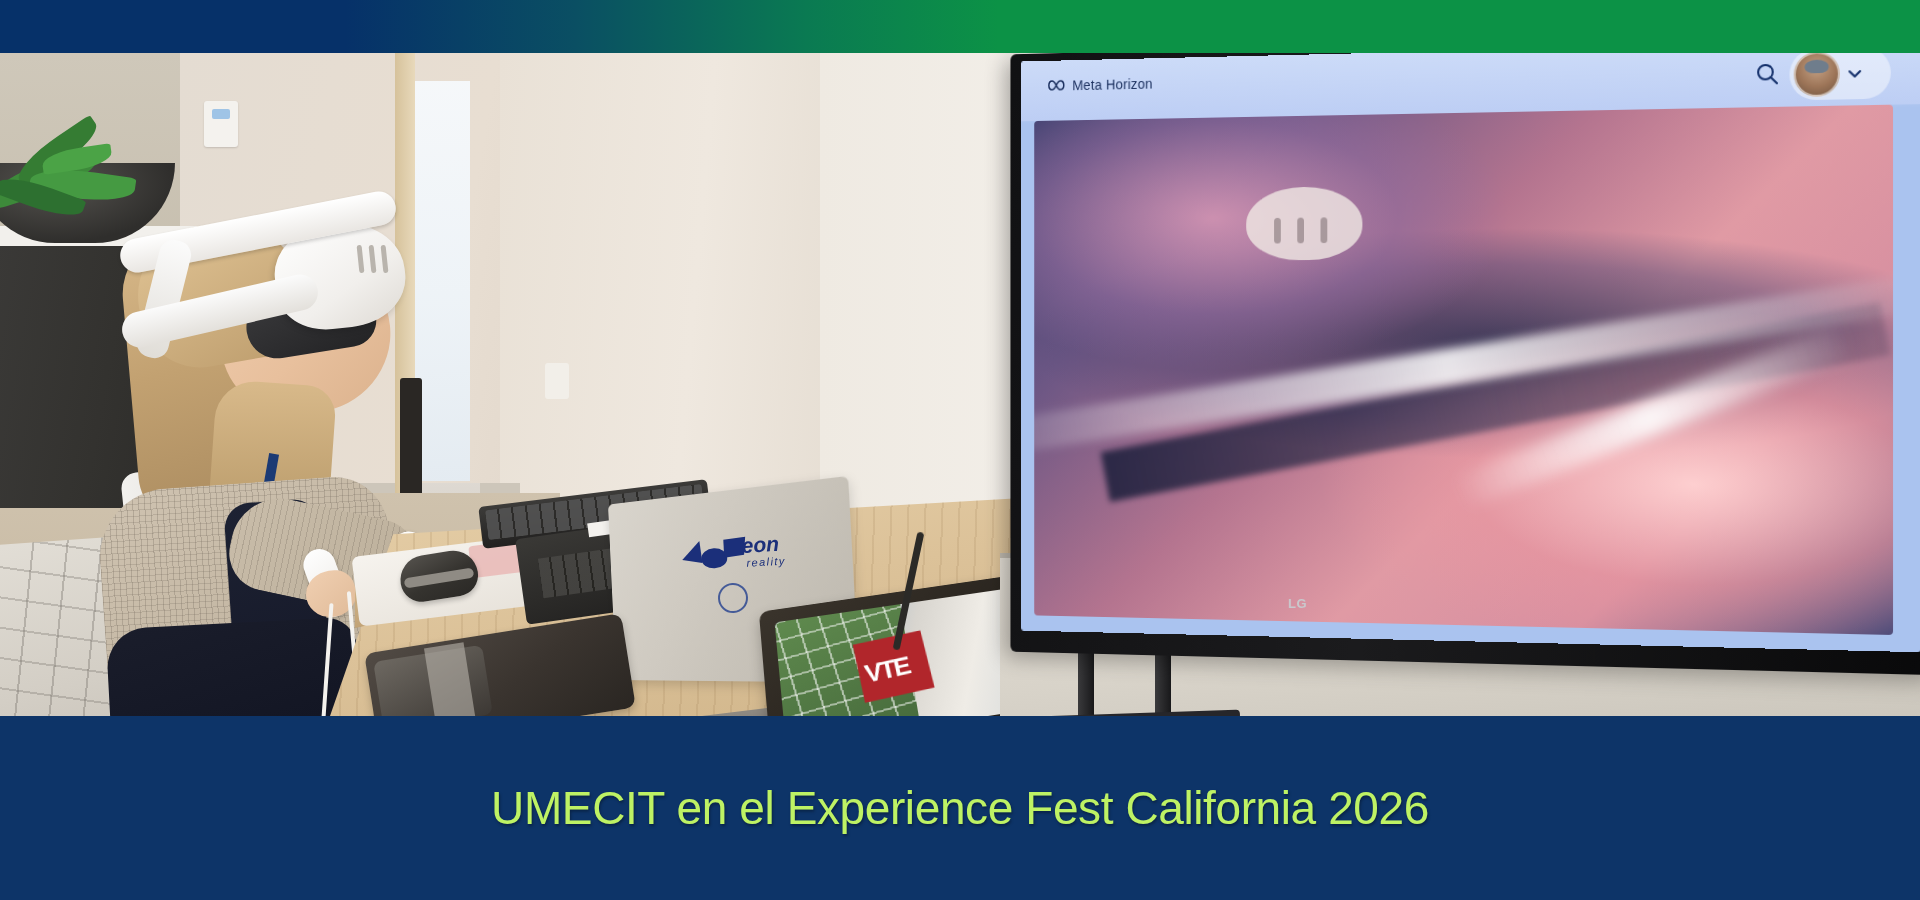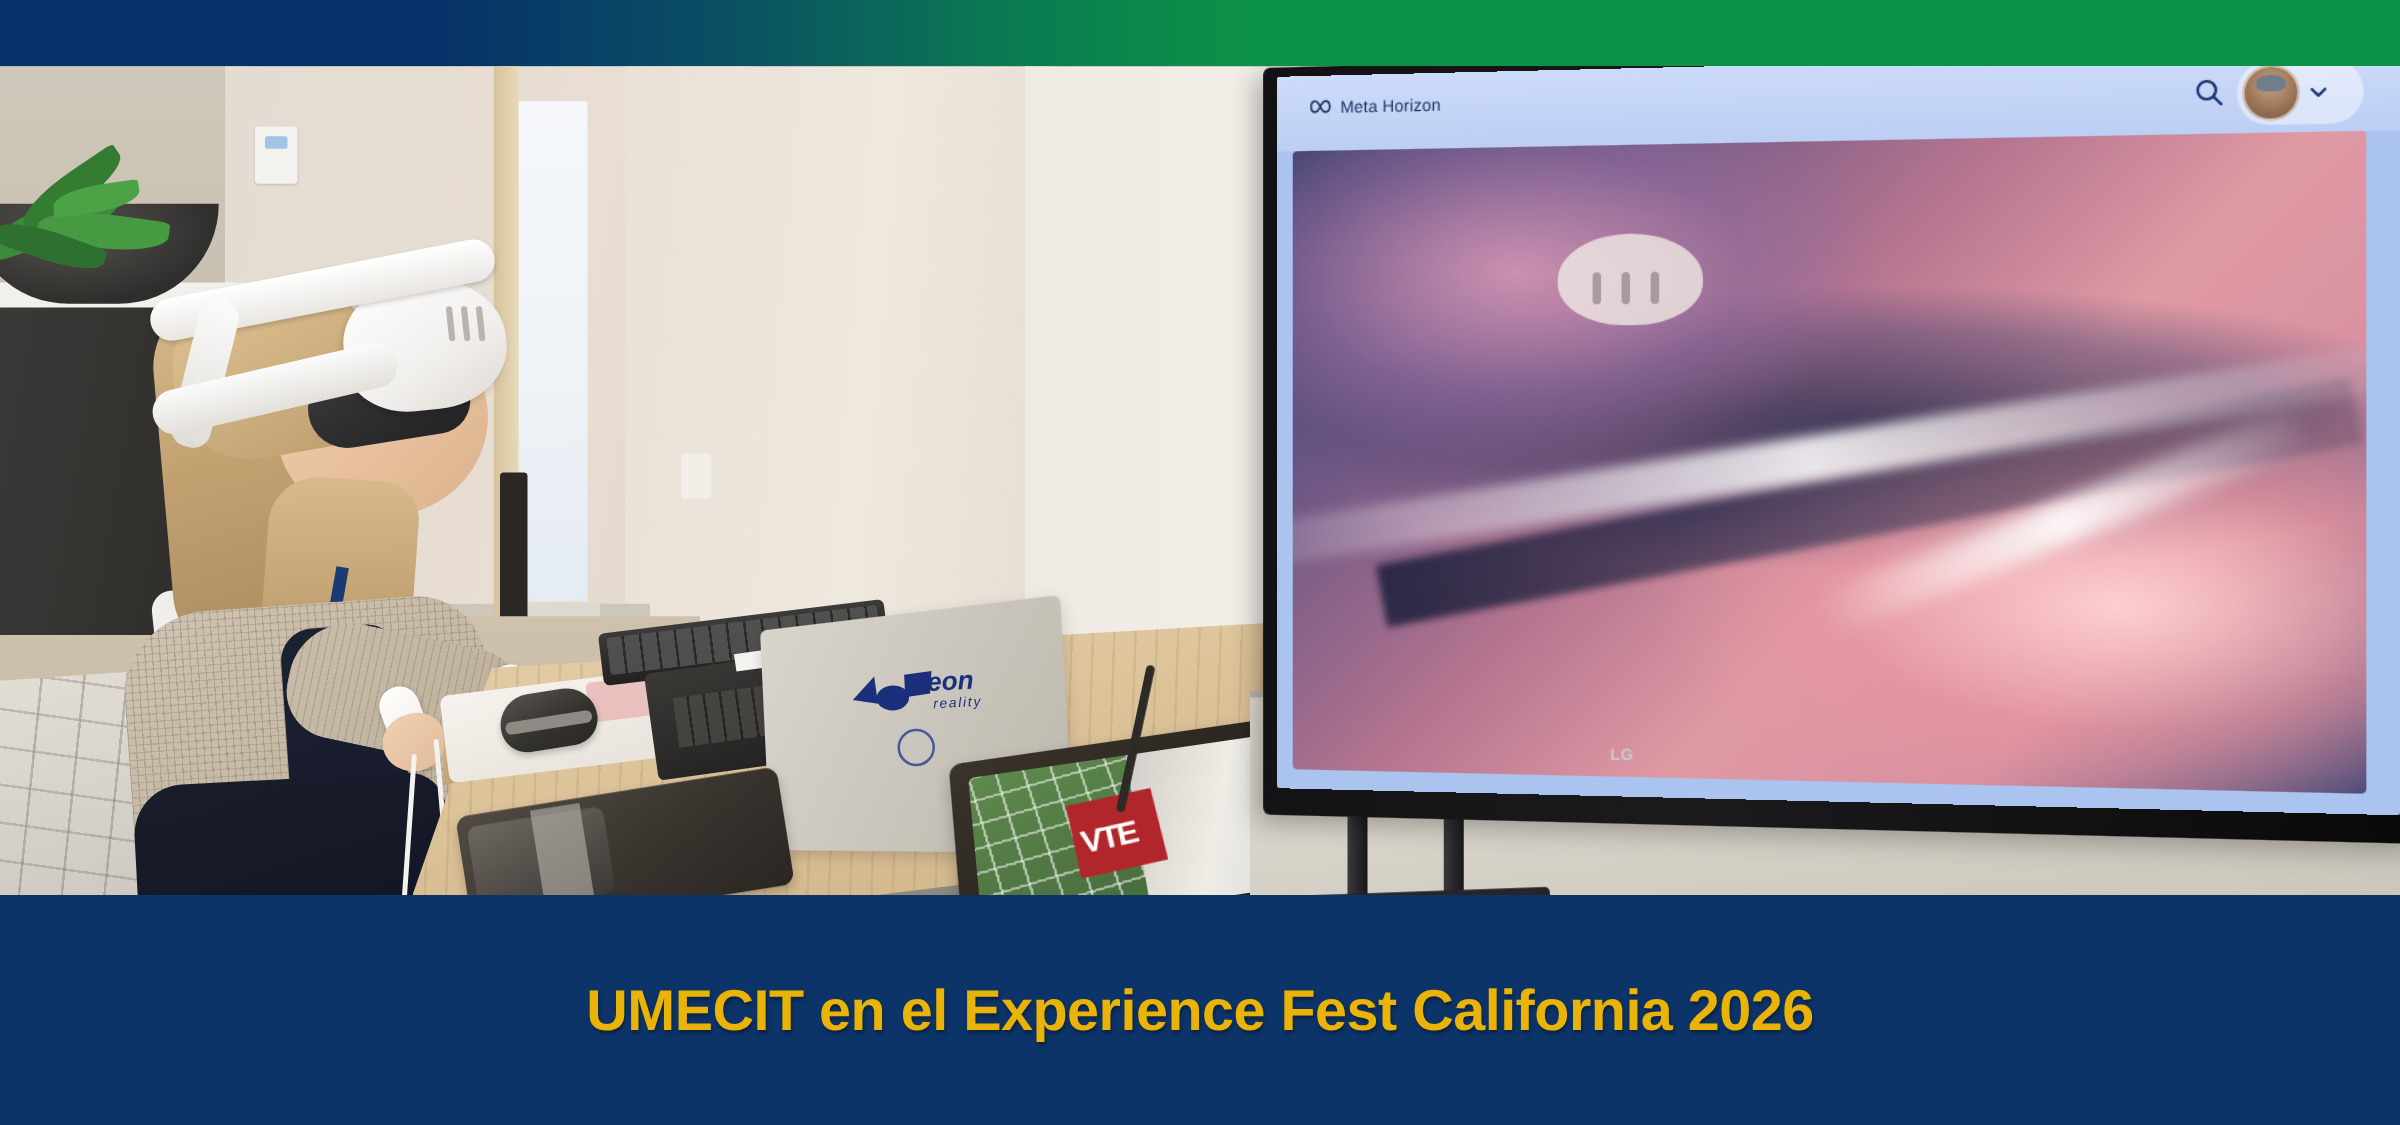--- a/index.html
+++ b/index.html
@@ -528,23 +528,23 @@
   }
 
   
   .titleband{
     position:absolute; left:0; top:716px;
     width:1920px; height:184px;
     background:#0d3468;
     display:flex; align-items:center; justify-content:center;
   }
   .page-title{
-    color:#eab308;
+    color:#bef264;
     font-size:46px;
-    font-weight:bold;
+    font-weight:normal;
     letter-spacing:-.4px;
     text-align:center;
     text-shadow:1px 2px 3px rgba(0,0,0,.35);
     font-family:"Liberation Sans", sans-serif;
   }
 </style>
 </head>
 <body>
 
 <div class="topbar"></div>

